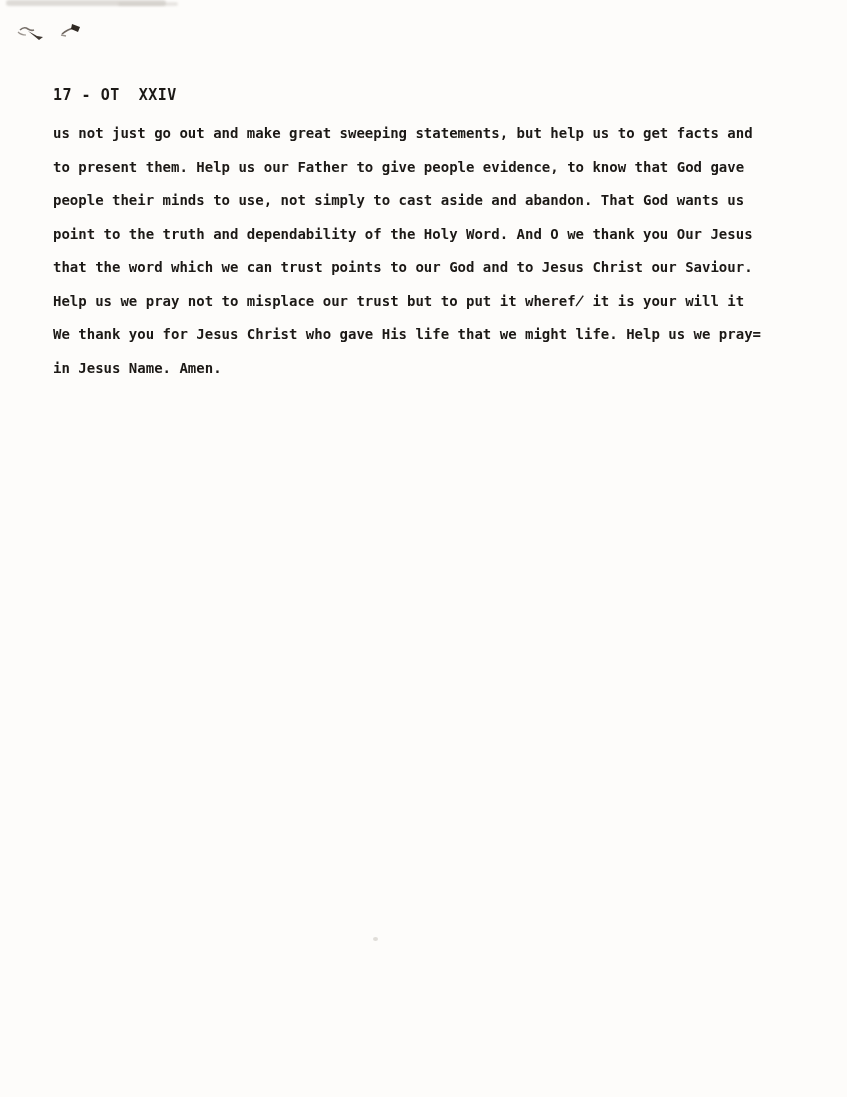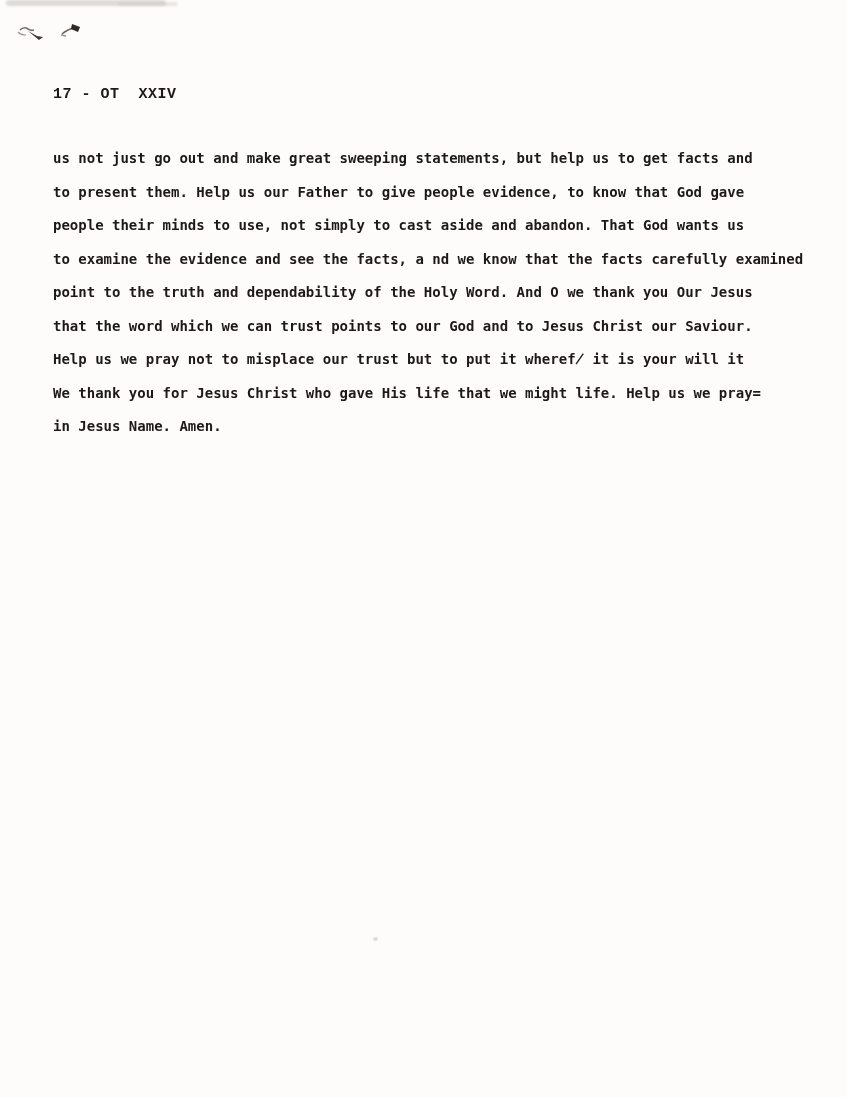--- a/index.html
+++ b/index.html
@@ -39,30 +39,28 @@
     position: absolute;
     left: 14px; top: 18px;
   }
   .doc-header {
     position: absolute;
     left: 53px; top: 86px;
     font-size: 15px;
     font-weight: bold;
     letter-spacing: 0.5px;
     white-space: pre;
-    font-family: Liberation Mono, monospace;
   }
   .doc-body {
     position: absolute;
     left: 53px; top: 117px;
     width: 770px;
     font-size: 14px;
     font-weight: bold;
     line-height: 33.5px;
-    margin-top: 25px;
   }
   .doc-line {
     white-space: pre;
     height: 33.5px;
   }
   .scan-speck {
     position: absolute;
     left: 373px; top: 937px;
     width: 5px; height: 4px;
     background: #d8d5d0;
@@ -88,21 +86,20 @@
     <path d="M58 6 l8 3 l-2 5 l-7 -3 z" fill="#241d17" opacity="0.95"></path>
     <path d="M47 17 l5 1" fill="none" stroke="#5a5048" stroke-width="1.4" opacity="0.6"></path>
   </svg>
 
   <div class="doc-header">17 - OT  XXIV</div>
 
   <div class="doc-body">
     <div class="doc-line">us not just go out and make great sweeping statements, but help us to get facts and</div>
     <div class="doc-line">to present them. Help us our Father to give people evidence, to know that God gave</div>
     <div class="doc-line">people their minds to use, not simply to cast aside and abandon. That God wants us</div>
-    <div class="doc-line">to examine the evidence and see the facts, a nd we know that the facts carefully examined</div>
     <div class="doc-line">point to the truth and dependability of the Holy Word. And O we thank you Our Jesus</div>
     <div class="doc-line">that the word which we can trust points to our God and to Jesus Christ our Saviour.</div>
     <div class="doc-line">Help us we pray not to misplace our trust but to put it wheref̸ it is your will it</div>
     <div class="doc-line">We thank you for Jesus Christ who gave His life that we might life. Help us we pray=</div>
     <div class="doc-line">in Jesus Name. Amen.</div>
   </div>
 
   <div class="scan-speck"></div>
 
 </div>

